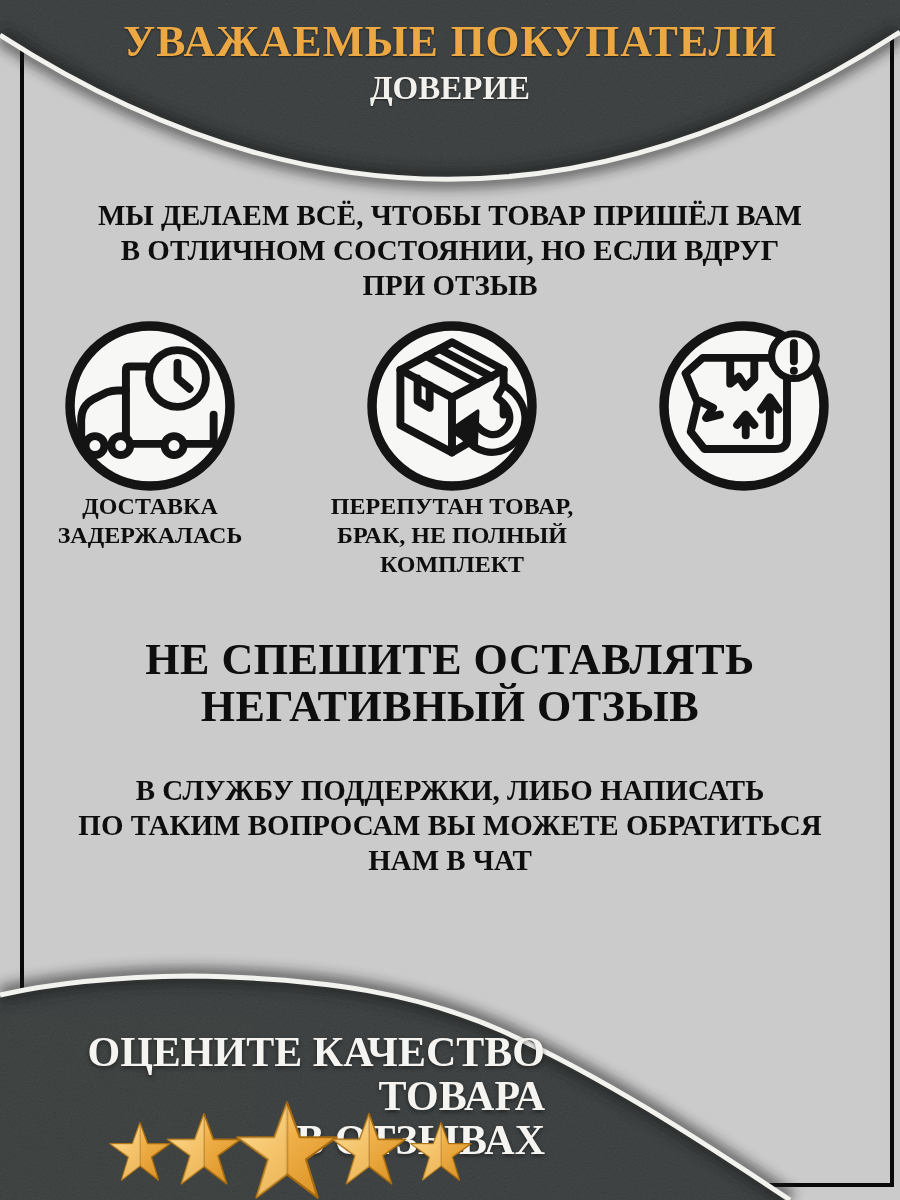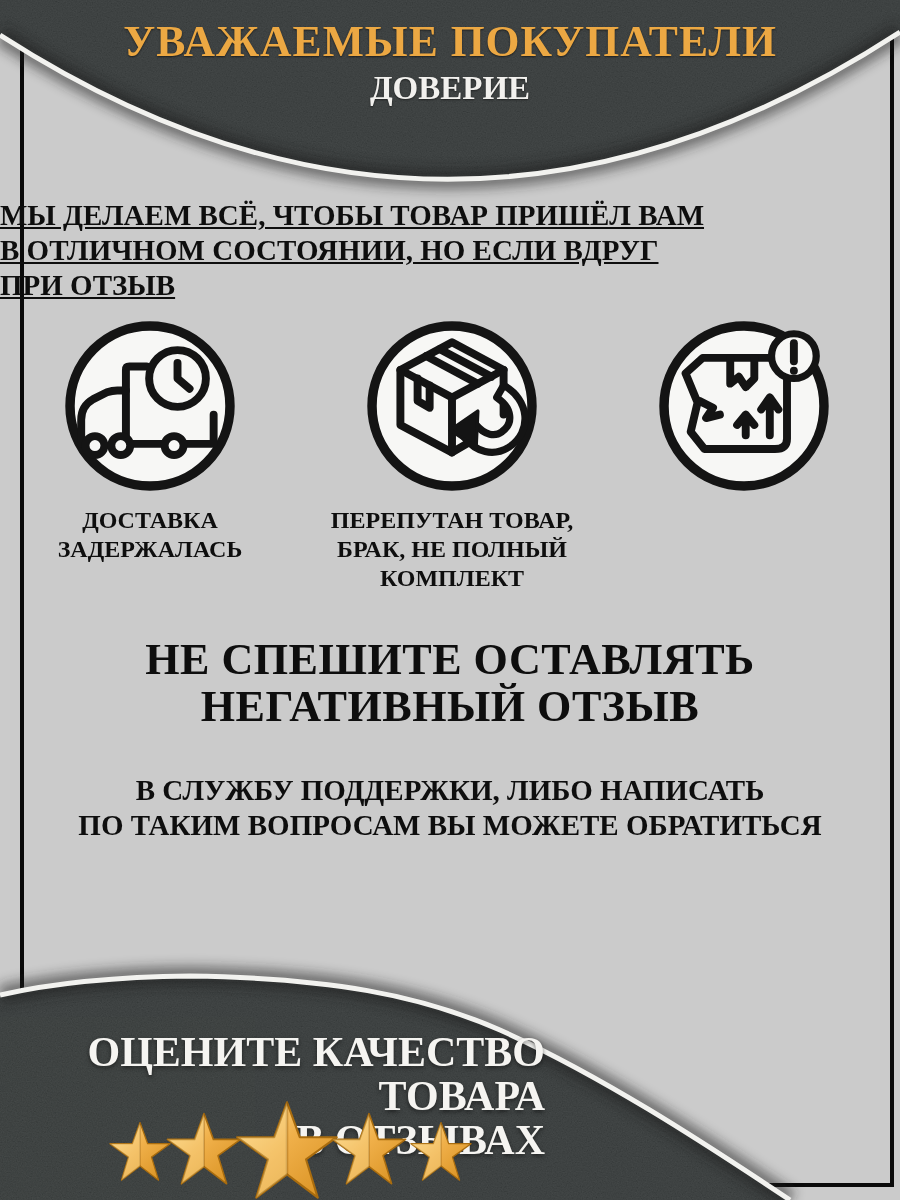--- a/index.html
+++ b/index.html
@@ -7,25 +7,25 @@
         font-family:"Liberation Serif","DejaVu Serif",serif;font-weight:bold;color:#0E0E0E;}
   .frame{position:absolute;left:20px;top:-12px;width:866px;height:1191px;border:4px solid #0A0A0A;z-index:1;}
   .banner-svg{position:absolute;left:0;z-index:2;pointer-events:none;}
   #headerSvg{top:0;}
   #footerSvg{top:950px;}
   .hdr-text{position:absolute;left:0;width:900px;text-align:center;z-index:3;}
   .gold-title{top:16px;font-size:45px;line-height:50px;color:#ECA843;letter-spacing:1px;
               transform:scaleX(0.97);text-shadow:0 1px 2px rgba(0,0,0,.55);}
   .hdr-sub{top:69px;font-size:33px;line-height:38px;color:#F2F1EE;text-shadow:0 1px 2px rgba(0,0,0,.5);}
   .hdr-sub span,.stack span{display:block;}
-  .intro{position:absolute;top:198px;left:0;width:900px;text-align:left;
-         font-size:29px;line-height:35px;z-index:3;text-decoration:underline;}
+  .intro{position:absolute;top:198px;left:0;width:900px;text-align:center;
+         font-size:29px;line-height:35px;z-index:3;}
   .issue{position:absolute;top:320px;text-align:center;z-index:3;}
   .issue .circ{width:172px;height:172px;display:block;margin:0 auto;}
-  .issue .label{margin-top:14px;font-size:24px;line-height:29px;white-space:nowrap;}
+  .issue .label{font-size:24px;line-height:29px;white-space:nowrap;}
   #issue1{left:20px;width:260px;}
   #issue2{left:312px;width:280px;}
   #issue3{left:610px;width:268px;}
   #issue3 .label{margin-top:22px;}
   .warning{position:absolute;top:636px;left:0;width:900px;text-align:center;
            font-size:45px;line-height:47px;letter-spacing:.5px;transform:scaleX(0.98);z-index:3;}
   .support{position:absolute;top:773px;left:0;width:900px;text-align:center;
            font-size:29px;line-height:35px;z-index:3;}
   .footer-text{position:absolute;top:1030px;left:0;width:545px;text-align:right;z-index:5;
                font-size:42px;line-height:44px;color:#F5F4F1;text-shadow:0 2px 4px rgba(0,0,0,.5);}
@@ -145,20 +145,21 @@
   </div>
 
   <div class="warning stack">
     <span>НЕ СПЕШИТЕ ОСТАВЛЯТЬ</span>
     <span>НЕГАТИВНЫЙ ОТЗЫВ</span>
   </div>
 
   <div class="support stack">
     <span>В СЛУЖБУ ПОДДЕРЖКИ, ЛИБО НАПИСАТЬ</span>
     <span>ПО ТАКИМ ВОПРОСАМ ВЫ МОЖЕТЕ ОБРАТИТЬСЯ</span>
+    <span>НАМ В ЧАТ</span>
   </div>
 
   <svg id="footerSvg" class="banner-svg" width="900" height="250" viewBox="0 0 900 250" style="z-index:4">
     <g clip-path="url(#fclip)">
       <rect width="900" height="250" fill="#272C2B"></rect>
       <rect width="900" height="250" filter="url(#grain)" opacity="0.16"></rect>
     </g>
     <path d="M0,45 Q80,27 190,26 C330,28 420,45 500,80 C600,125 700,190 790,250" fill="none" stroke="#1C1C1C" stroke-width="20" opacity="0.5" filter="url(#softBlur)"></path>
     <path d="M0,45 Q80,27 190,26 C330,28 420,45 500,80 C600,125 700,190 790,250" fill="none" stroke="#F2F2EF" stroke-width="5"></path>
   </svg>

